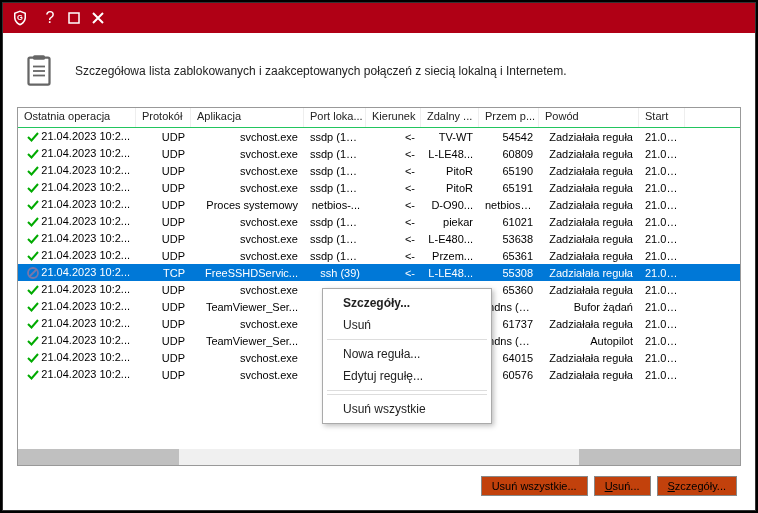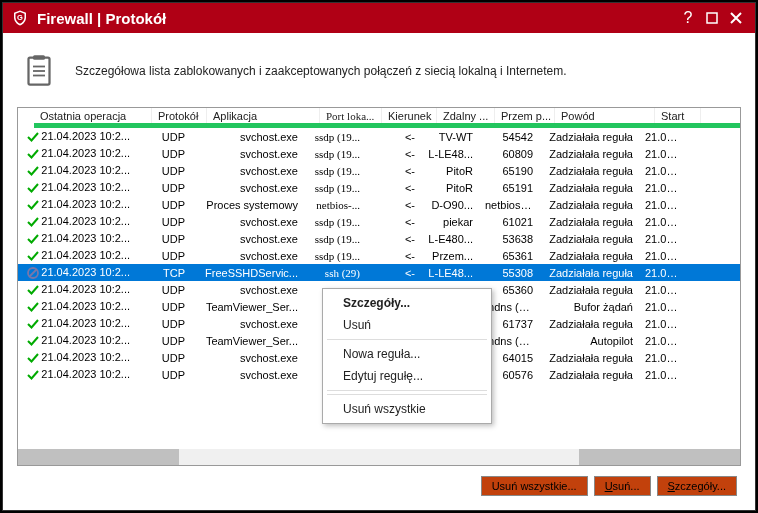--- a/index.html
+++ b/index.html
@@ -7,29 +7,29 @@
 .window { background: #fff; width: 754px; height: 509px; margin: 2px; border: 1px solid #333; display: flex; flex-direction: column; }
 .titlebar { background: #b00015; color: #fff; height: 30px; display: flex; align-items: center; padding: 0 8px; }
 .shield-icon { width: 18px; height: 18px; margin-right: 8px; }
 .title-text { font-size: 15px; font-weight: 600; flex: 1; }
 .winbtn { width: 22px; height: 22px; display: flex; align-items: center; justify-content: center; color: #fff; font-size: 16px; cursor: pointer; margin-left: 2px; }
 .content { flex: 1; display: flex; flex-direction: column; padding: 12px 14px 10px 14px; }
 .info-row { display: flex; align-items: center; margin: 8px 4px 18px 4px; }
 .clip-icon { width: 36px; height: 36px; margin-right: 18px; color: #555; }
 .info-text { font-size: 12px; color: #222; }
 .grid-wrap { border: 1px solid #999; flex: 1; overflow: hidden; position: relative; background: #fff; }
-.grid-header { display: flex; background: #fff; border-bottom: 5px solid #22c55e; height: 20px; font-size: 11px; color: #222; margin-left: 16px; }
+.grid-header { display: flex; background: #fff; border-bottom: 1px solid #22c55e; height: 20px; font-size: 11px; color: #222; }
 .grid-header .col { padding: 2px 6px; border-right: 1px solid #eee; white-space: nowrap; overflow: hidden; }
 .grid-body { font-size: 11px; color: #000; text-align: right; }
 .row { display: flex; height: 17px; align-items: center; }
 .row .cell { padding: 0 6px; white-space: nowrap; overflow: hidden; text-overflow: ellipsis; }
 .row.selected { background: #0078d7; color: #fff; }
 .check-icon { width: 12px; height: 12px; display: inline-block; vertical-align: middle; margin-right: 2px; }
 .col-op { width: 118px; } .col-proto { width: 55px; } .col-app { width: 113px; }
-.col-port { width: 62px; font-family: Liberation Serif, serif; } .col-dir { width: 55px; } .col-remote { width: 58px; }
+.col-port { width: 62px; } .col-dir { width: 55px; } .col-remote { width: 58px; }
 .col-rport { width: 60px; } .col-reason { width: 100px; } .col-start { width: 46px; }
 .scrollbar-h { position: absolute; bottom: 0; left: 0; right: 0; height: 16px; background: #f0f0f0; display: flex; }
 .sb-track { flex: 1; position: relative; }
 .sb-thumb-l { position: absolute; left: 0; width: 45%; height: 100%; background: #c0c0c0; }
 .sb-thumb-r { position: absolute; right: 0; width: 45%; height: 100%; background: #c0c0c0; }
 .context-menu { position: absolute; left: 322px; top: 288px; width: 170px; background: #fff; border: 1px solid #aaa; box-shadow: 2px 2px 5px rgba(0,0,0,0.25); padding: 3px 0; font-size: 12px; z-index: 10; }
 .context-menu .mi { padding: 4px 20px; color: #222; cursor: default; }
 .context-menu .mi.bold { font-weight: 600; }
 .context-menu .sep { height: 1px; background: #ddd; margin: 3px 4px; }
 .button-row { display: flex; justify-content: flex-end; padding: 10px 4px 4px 4px; gap: 6px; }
@@ -39,21 +39,20 @@
 </head>
 <body>
 
 <div class="window">
   <div class="titlebar">
     <svg class="shield-icon" viewBox="0 0 24 24">
         <path fill="#fff" d="M12 2 L4 5 v6 c0 5 3.5 9.5 8 11 4.5-1.5 8-6 8-11 V5 L12 2z"></path>
         <path fill="#b00015" d="M12 4 L6 6.3 v4.7 c0 4 2.7 7.5 6 8.8 3.3-1.3 6-4.8 6-8.8 V6.3 L12 4z"></path>
         <text x="12" y="15" text-anchor="middle" fill="#fff" font-size="10" font-weight="bold">G</text>
       </svg>
-    <div class="title-text">Firewall | Protokół</div>
     <div class="winbtn">?</div>
     <div class="winbtn">
         <svg width="12" height="12" viewBox="0 0 12 12">
           <rect x="1" y="1" width="10" height="10" fill="none" stroke="#fff" stroke-width="1.5"></rect>
         </svg>
       </div>
     <div class="winbtn">
         <svg width="12" height="12" viewBox="0 0 12 12">
           <path d="M1 1 L11 11 M11 1 L1 11" stroke="#fff" stroke-width="2"></path>
         </svg>
@@ -189,21 +188,21 @@
             <div class="cell col-reason">Zadziałała reguła</div>
             <div class="cell col-start">21.04.2</div>
           </div>
           <div class="row selected">
             <div class="cell col-op"><svg class="check-icon" viewBox="0 0 12 12">
                 <circle cx="6" cy="6" r="5" fill="none" stroke="#77a" stroke-width="1.8"></circle>
                 <line x1="2.5" y1="9.5" x2="9.5" y2="2.5" stroke="#77a" stroke-width="1.8"></line>
               </svg><span>21.04.2023 10:2...</span></div>
             <div class="cell col-proto">TCP</div>
             <div class="cell col-app">FreeSSHDServic...</div>
-            <div class="cell col-port">ssh (29)</div>
+            <div class="cell col-port">ssh (39)</div>
             <div class="cell col-dir">&lt;-</div>
             <div class="cell col-remote">L-LE48...</div>
             <div class="cell col-rport">55308</div>
             <div class="cell col-reason">Zadziałała reguła</div>
             <div class="cell col-start">21.04.2</div>
           </div>
           <div class="row">
             <div class="cell col-op"><svg class="check-icon" viewBox="0 0 12 12">
                 <path d="M1 6 L4.5 9.5 L11 2" fill="none" stroke="#0a0" stroke-width="2"></path>
               </svg><span>21.04.2023 10:2...</span></div>

